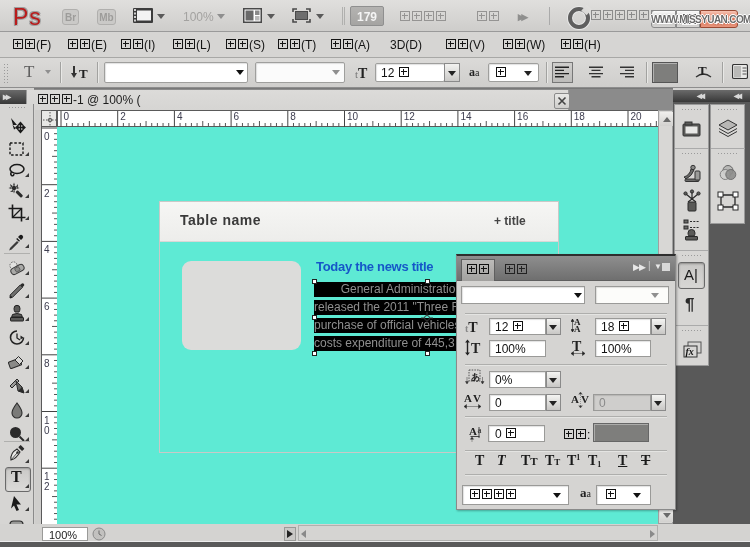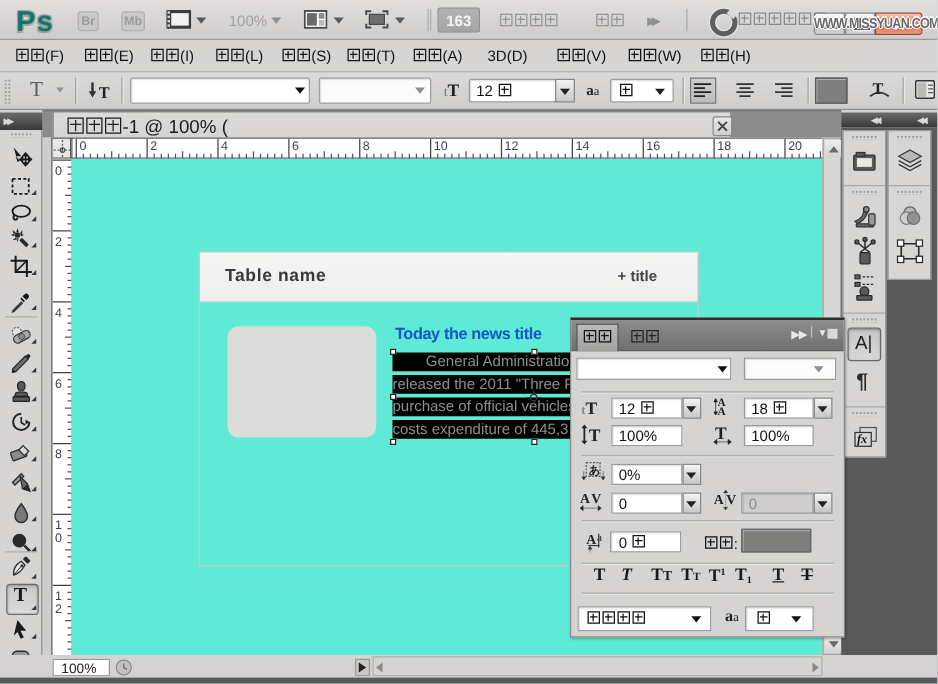--- a/index.html
+++ b/index.html
@@ -4,21 +4,21 @@
 html,body{margin:0;padding:0}
 body{width:750px;height:547px;overflow:hidden;font-family:"Liberation Sans",sans-serif;-webkit-font-smoothing:antialiased}
 #app{position:absolute;left:0;top:0;width:750px;height:547px;background:#d4d3d1;overflow:hidden}
 .abs{position:absolute}
 
 .cj{display:inline-block;box-sizing:border-box;width:.84em;height:.84em;border:1px solid currentColor;position:relative;top:.04em;margin:0 .08em}
 .cj::before{content:"";position:absolute;left:1px;right:1px;top:34%;border-top:1px solid currentColor}
 .cj::after{content:"";position:absolute;left:42%;top:1px;bottom:1px;border-left:1px solid currentColor}
 
 #titlebar{left:0;top:0;width:750px;height:32px;background:linear-gradient(#e0dfdd,#cecdcb);border-bottom:1px solid #9a9a9a;box-sizing:border-box}
-#pslogo{left:13px;top:4px;font-size:23px;font-weight:bold;color:#0f766e;text-shadow:-1px -1px 0 #9e9e9e,1px -1px 0 #9e9e9e,-1px 1px 0 #9e9e9e,1px 1px 0 #b8b8b6;letter-spacing:1px}
+#pslogo{left:13px;top:4px;font-size:23px;font-weight:normal;color:#b91c1c;text-shadow:-1px -1px 0 #9e9e9e,1px -1px 0 #9e9e9e,-1px 1px 0 #9e9e9e,1px 1px 0 #b8b8b6;letter-spacing:1px}
 .appbtn{box-sizing:border-box;border:1px solid #b0afad;border-radius:3px;background:#cac9c7;color:#9d9c9a;font-size:10px;font-weight:bold;text-align:center}
 .gtxt{color:#959493;font-size:12px}
 .dar{width:0;height:0;border-left:4px solid transparent;border-right:4px solid transparent;border-top:5px solid #5a5a5a}
 .dar2{width:0;height:0;border-left:4px solid transparent;border-right:4px solid transparent;border-top:5px solid #8f8f8f}
 #btn123{left:350px;top:6px;width:34px;height:20px;background:linear-gradient(#b4b3b1,#a5a4a2);border:1px solid #8f8f8f;border-radius:2px;color:#f4f4f4;font-size:12px;font-weight:bold;text-align:center;line-height:20px;box-sizing:border-box}
 
 .winbtn{box-sizing:border-box;top:10px;height:18px;border:1px solid #8a8a8a;background:linear-gradient(#fdfdfd,#cfcecc 45%,#bdbcba 50%,#d6d5d3)}
 #wclose{background:linear-gradient(#f7c4b4,#e08165 45%,#d96f50 50%,#e8967e);border-color:#9a4a34}
 #wm-missyuan{left:651px;top:13px;width:95px;font-size:10px;font-weight:bold;color:#6a6a6a;text-shadow:-1px 0 0 #fff,1px 0 0 #fff,0 -1px 0 #fff,0 1px 0 #fff;letter-spacing:-.6px;transform:scaleY(1.15);transform-origin:0 0}
 #wm-logo{left:568px;top:7px;width:14px;height:14px;border:4px solid #5f5f5f;border-radius:50%;box-shadow:0 0 0 1px #e8e8e8, inset 0 0 0 1px #e8e8e8}
@@ -28,21 +28,21 @@
 #menubar{left:0;top:32px;width:750px;height:26px;background:#d6d5d3;border-bottom:1px solid #a8a8a6;box-sizing:border-box;font-size:12px;color:#141414}
 .mitem{position:absolute;top:6px}
 
 #optbar{left:0;top:58px;width:750px;height:30px;background:linear-gradient(#dbdad8,#cfcecc);border-bottom:1px solid #8d8d8d;box-sizing:border-box}
 .grip{background-image:radial-gradient(circle,#9a9a9a 35%,transparent 40%);background-size:3px 3px}
 .combo{box-sizing:border-box;background:#fff;border:1px solid #9f9f9d;border-radius:2px;box-shadow:inset 1px 1px 1px rgba(0,0,0,.12)}
 .cbtn{box-sizing:border-box;border:1px solid #8a8a8a;background:linear-gradient(#f2f2f0,#cbcac8)}
 .sep{width:1px;background:#a2a2a0;box-shadow:1px 0 0 #e8e8e6}
 
 #tabstrip{left:34px;top:88px;width:639px;height:22px;background:#8b8b8b;border-top:1px solid #787878;box-sizing:border-box}
-#doctab{left:42px;top:90px;width:543px;height:32px;background:linear-gradient(#dcdbd9,#d2d1cf);border-left:1px solid #9a9a9a;border-right:1px solid #9a9a9a;box-sizing:border-box;font-size:15px;color:#1c1c1c}
+#doctab{left:26px;top:90px;width:543px;height:32px;background:linear-gradient(#dcdbd9,#d2d1cf);border-left:1px solid #9a9a9a;border-right:1px solid #9a9a9a;box-sizing:border-box;font-size:12px;color:#1c1c1c}
 #tbhead{left:0;top:90px;width:34px;height:14px;background:linear-gradient(#6a6a6a,#383838)}
 #dkhead{left:673px;top:90px;width:77px;height:12px;background:linear-gradient(#6a6a6a,#383838)}
 .chevl{color:#d8d8d8;font-size:10px;font-weight:bold;letter-spacing:-2px}
 
 #toolbar{left:0;top:104px;width:34px;height:437px;background:#d6d5d3;border-right:1px solid #8a8a8a;box-sizing:border-box}
 .tool{position:absolute;left:7px;width:20px;height:20px}
 .tcorner{position:absolute;width:0;height:0;border-left:4px solid transparent;border-bottom:4px solid #3a3a3a}
 
 #docarea{left:35px;top:110px;width:638px;height:414px;background:#cfcecc}
 #hruler{position:absolute;left:22px;top:0;width:601px;height:17px;background:#fff;border:1px solid #5a5a5a;border-right:none;box-sizing:border-box}
@@ -99,21 +99,21 @@
     </svg>
 <div class="abs dar" style="left:267px;top:14px"></div>
 <svg class="abs" style="left:292px;top:8px" width="19" height="16">
       <g fill="none" stroke="#4a4a4a" stroke-width="1.6">
         <path d="M1 4 v-3 h4 M14 1 h4 v3 M18 11 v3 h-4 M5 14 H1 v-3"></path>
       </g>
       <rect x="3.5" y="3.5" width="12" height="8" fill="#6e6e6e" stroke="#4a4a4a"></rect>
     </svg>
 <div class="abs dar" style="left:316px;top:14px"></div>
 <div class="abs" style="left:342px;top:7px;width:1px;height:18px;background:#b0b0ae;box-shadow:2px 0 0 #b0b0ae"></div>
-<div class="abs" id="btn123">163</div>
+<div class="abs" id="btn123">179</div>
 <div class="abs gtxt" style="left:399px;top:10px"><i class="cj"></i><i class="cj"></i><i class="cj"></i><i class="cj"></i></div>
 <div class="abs gtxt" style="left:476px;top:10px"><i class="cj"></i><i class="cj"></i></div>
 <div class="abs" style="left:518px;top:9px;font-size:13px;font-weight:bold;color:#8f8f8e;letter-spacing:-3px">▸▸</div>
 <div class="abs" style="left:549px;top:7px;width:1px;height:18px;background:#aaa"></div>
 <div class="abs" id="wm-logo"></div>
 <div class="abs" id="wm-logogap"></div>
 <div class="abs" id="wm-text"><i class="cj"></i><i class="cj"></i><i class="cj"></i><i class="cj"></i><i class="cj"></i><i class="cj"></i></div>
 <div class="abs winbtn" style="left:651px;width:25px;border-radius:3px 0 0 3px">
       <div style="position:absolute;left:6px;bottom:3px;width:12px;height:3px;background:#6e6e6e;border:1px solid #fff"></div>
     </div>

